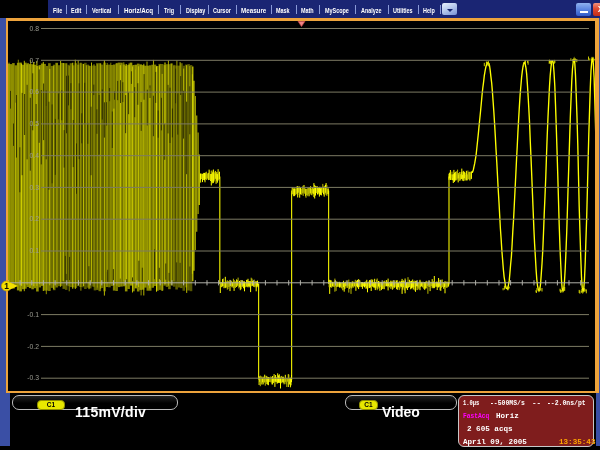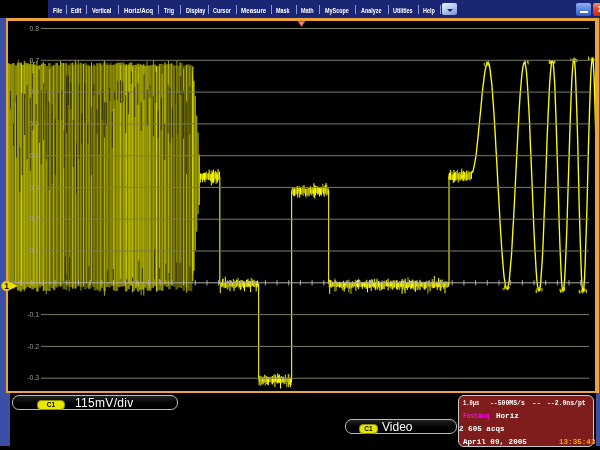--- a/index.html
+++ b/index.html
@@ -10,21 +10,21 @@
 #ddbtn .tri{position:absolute;left:4.5px;top:6px;width:0;height:0;border-left:3px solid transparent;border-right:3px solid transparent;border-top:3.5px solid #15246e;}
 #minbtn{position:absolute;left:528px;top:3px;width:15px;height:13px;border-radius:2px;background:linear-gradient(#8fb2ee 0%,#5b85e0 50%,#3059c8 100%);}
 #minbtn .bar{position:absolute;left:4px;top:8px;width:8px;height:2px;background:#fff;}
 #closebtn{position:absolute;left:545px;top:3px;width:15.5px;height:13px;border-radius:2px;background:linear-gradient(#f2917c 0%,#e04a30 45%,#c22c18 100%);color:#fff;font-weight:bold;font-size:9px;text-align:center;line-height:13px;}
 #bluebg{position:absolute;left:0;top:18px;width:600px;height:428px;background:#3a4fa5;}
 #gratbox{position:absolute;left:6px;top:18px;width:593px;height:375px;background:#eda33c;}
 #gratin{position:absolute;left:2px;top:3px;width:587px;height:370px;background:#000;}
 #botpanel{position:absolute;left:10px;top:393px;width:585.5px;height:57px;background:#000;}
 .pill{position:absolute;top:2px;height:13px;border:1px solid #bbbbbb;border-radius:7px;background:linear-gradient(#222 0%,#000 55%);}
 .c1badge{position:absolute;height:8px;border-radius:4px;background:#e8e800;border:0.5px solid #909000;color:#000;font-size:6.5px;font-weight:bold;text-align:center;line-height:8px;letter-spacing:0;}
-.pilltxt{position:absolute;top:0;color:#fff;font-size:12px;font-weight:normal;}
+.pilltxt{position:absolute;top:8px;color:#fff;font-size:14px;font-weight:bold;}
 #infopanel{position:absolute;left:448px;top:1.5px;width:134px;height:50px;border:1.5px solid #c8c8c8;border-radius:6px;background:#7f1d1d;color:#fff;font-size:7.6px;font-weight:bold;font-family:Liberation Mono, monospace;}
 #infopanel span{position:absolute;white-space:pre;}
 #chmarker{position:absolute;left:0px;top:278px;width:20px;height:16px;}
 </style></head>
 <body>
 <div id="bluebg"></div>
 <div id="menubar">
     <span class="mi" style="left:4.7px;">File</span>
     <span class="mi" style="left:22.8px;">Edit</span>
     <span class="mi" style="left:44.3px;">Vertical</span>
@@ -342,32 +342,32 @@
         <text x="39" y="380.4" text-anchor="end" font-size="6.8" fill="#9c9c92" font-family="Liberation Sans, sans-serif">-0.3</text>
 <path d="M298 21.3 L305 21.3 L301.5 26.6 Z" fill="#ef8585" stroke="#cc4444" stroke-width="0.7"></path>
 </svg>
     </div>
   </div>
 <div id="botpanel">
   <div class="pill" style="left:2px;width:164px;">
     <div class="c1badge" style="left:24px;top:3.5px;width:26px;">C1</div>
     <span class="pilltxt" style="left:62px;letter-spacing:0.3px;">115mV/div</span>
   </div>
-  <div class="pill" style="left:335px;width:110px;margin-top:24px;">
+  <div class="pill" style="left:335px;width:110px;">
     <div class="c1badge" style="left:13px;top:3.5px;width:17px;">C1</div>
     <span class="pilltxt" style="left:36px;">Video</span>
   </div>
   <div id="infopanel">
     <span style="left:4px;top:3px;transform:scaleX(0.72);transform-origin:0 0;">1.0µs</span>
     <span style="left:31px;top:3px;transform:scaleX(0.85);transform-origin:0 0;">--500MS/s</span>
     <span style="left:73px;top:3px;">--</span>
     <span style="left:88px;top:3px;transform:scaleX(0.85);transform-origin:0 0;">--2.0ns/pt</span>
     <span style="left:4px;top:16px;color:#ff00ff;transform:scaleX(0.82);transform-origin:0 0;">FastAcq</span>
     <span style="left:37px;top:16px;">Horiz</span>
-    <span style="left:0;top:29px;">2 605 acqs</span>
+    <span style="left:8px;top:29px;">2 605 acqs</span>
     <span style="left:4px;top:42px;">April 09, 2005</span>
     <span style="left:100px;top:42px;color:#ffa500;">13:35:43</span>
   </div>
 </div>
 <svg id="chmarker" width="20" height="16" viewBox="0 0 20 16">
 <circle cx="6.5" cy="8" r="5" fill="#f4e000" stroke="#c8a000" stroke-width="0.8"></circle>
 <path d="M10 4.5 L18 8 L10 11.5 Z" fill="#f4e000"></path>
 <text x="6.5" y="10.9" text-anchor="middle" font-size="8.5" font-weight="bold" fill="#111100" font-family="Liberation Sans, sans-serif">1</text>
 </svg>
 </body></html>

